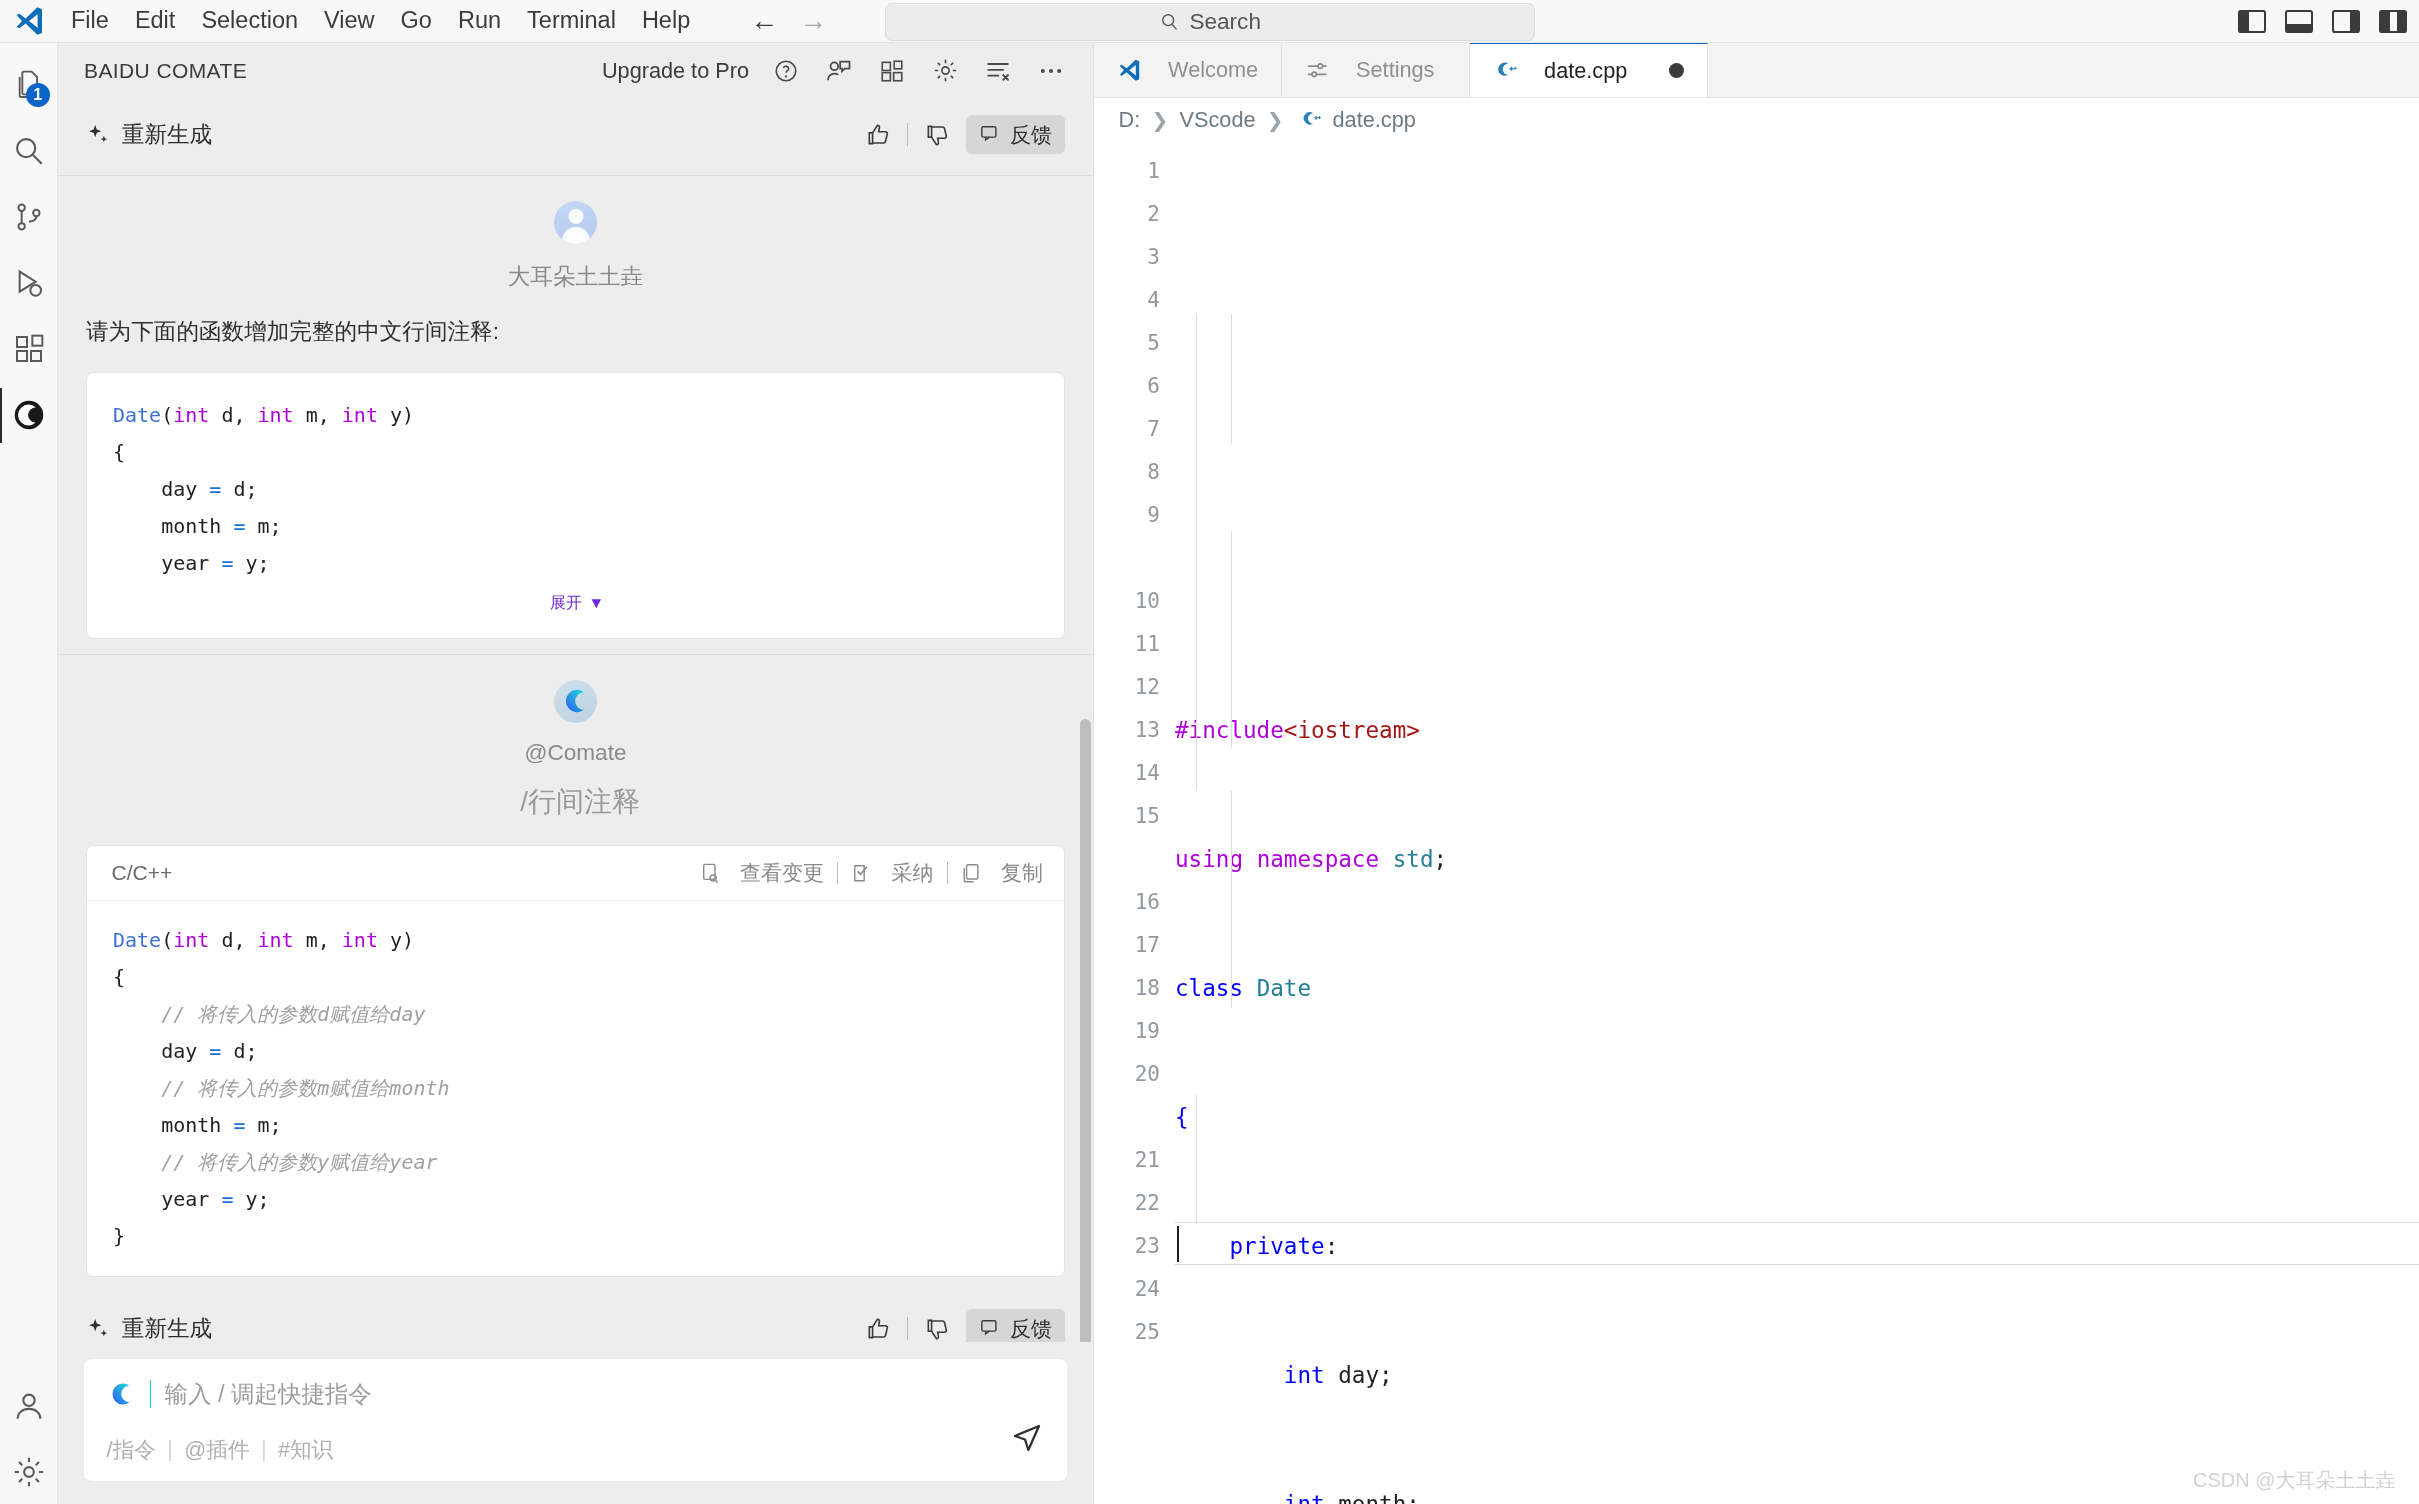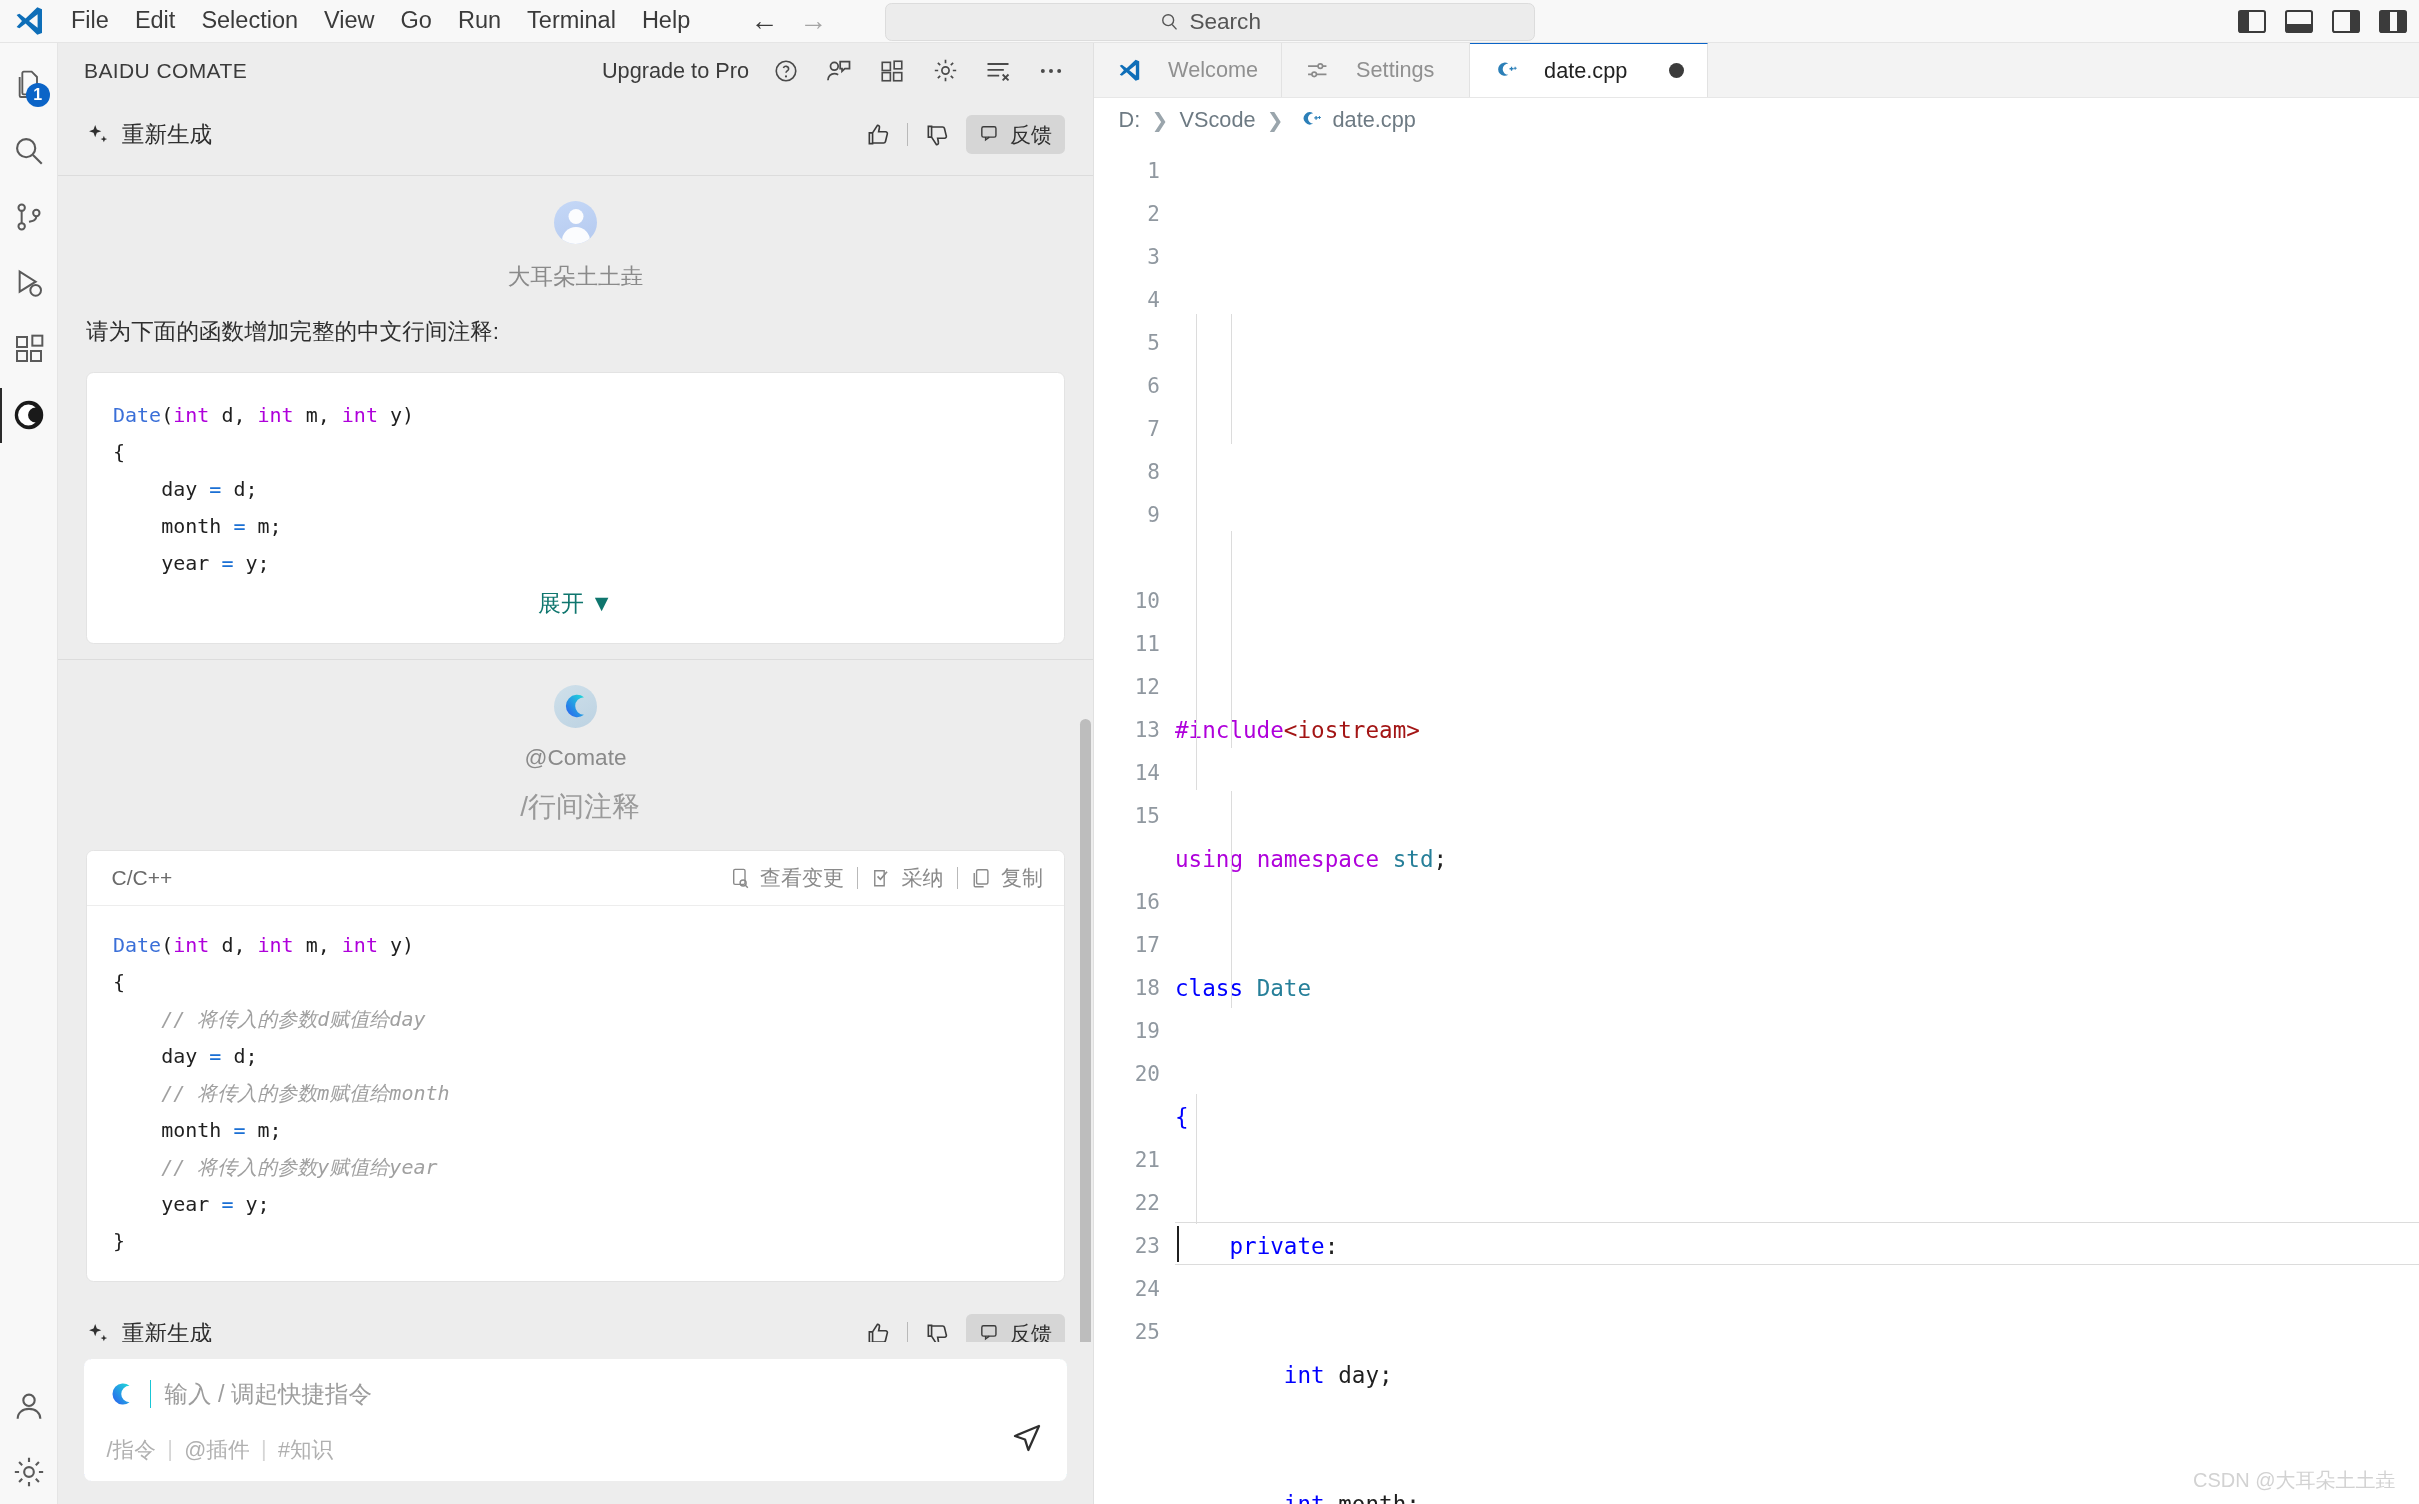--- a/index.html
+++ b/index.html
@@ -122,32 +122,32 @@
     background: #ffffff; border: 0.9px solid #e3e3e3; border-radius: 7.5px;
     overflow: hidden; margin-bottom: 5.6px; position: relative;
   }
   .code-card.user { padding: 24.5px 26px 7.5px 26px; }
   .code-toolbar {
     display: flex; align-items: center; height: 55px; padding: 0 21px 0 24.5px;
     border-bottom: 0.9px solid #ededed; background: #fff;
   }
   .code-lang { font-size: 21px; color: #6a6a6a; }
   .code-actions { margin-left: auto; display: flex; align-items: center; gap: 13px; }
-  .code-act { display: flex; align-items: center; gap: 8px; font-size: 21px; color: #8a8a8a; }
+  .code-act { display: flex; align-items: center; gap: 18px; font-size: 21px; color: #8a8a8a; }
   .code-body { padding: 21px 26px 21px 26px; }
   pre.code {
     font-family: "DejaVu Sans Mono", "Liberation Mono", monospace;
     font-size: 20px; line-height: 37px; color: #1f1f1f; white-space: pre;
   }
   .k-type { color: #af00db; }
   .k-fn { color: #3a6fd8; }
   .k-op { color: #1a6fd4; }
   .k-cmt { color: #a0a0a0; font-style: italic; }
   .expand-row { text-align: center; padding: 5.6px 0 17px 0; }
-  .expand-btn { font-size: 23px; color: #0f766e; }
+  .expand-btn { font-size: 16px; color: #6d28d9; font-family: Liberation Mono, monospace; }
 
   
   .comate-sb {
     position: absolute; right: 0; width: 15px; background: transparent;
   }
   .comate-sb-thumb { position: absolute; right: 1.9px; width: 11.3px; background: #bdbdbd; border-radius: 5.6px; }
 
   
   .comate-input-wrap { padding: 17px 26px 24.5px 26px; background: #ededed; }
   .comate-input {

